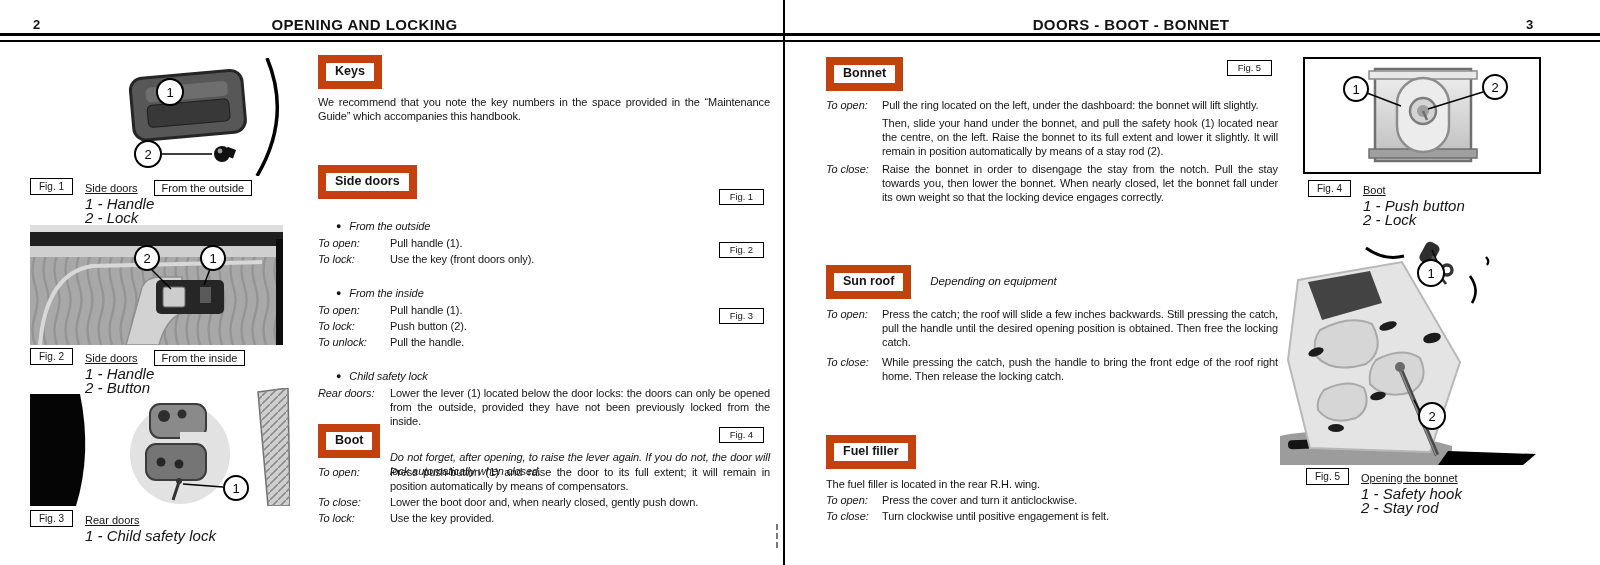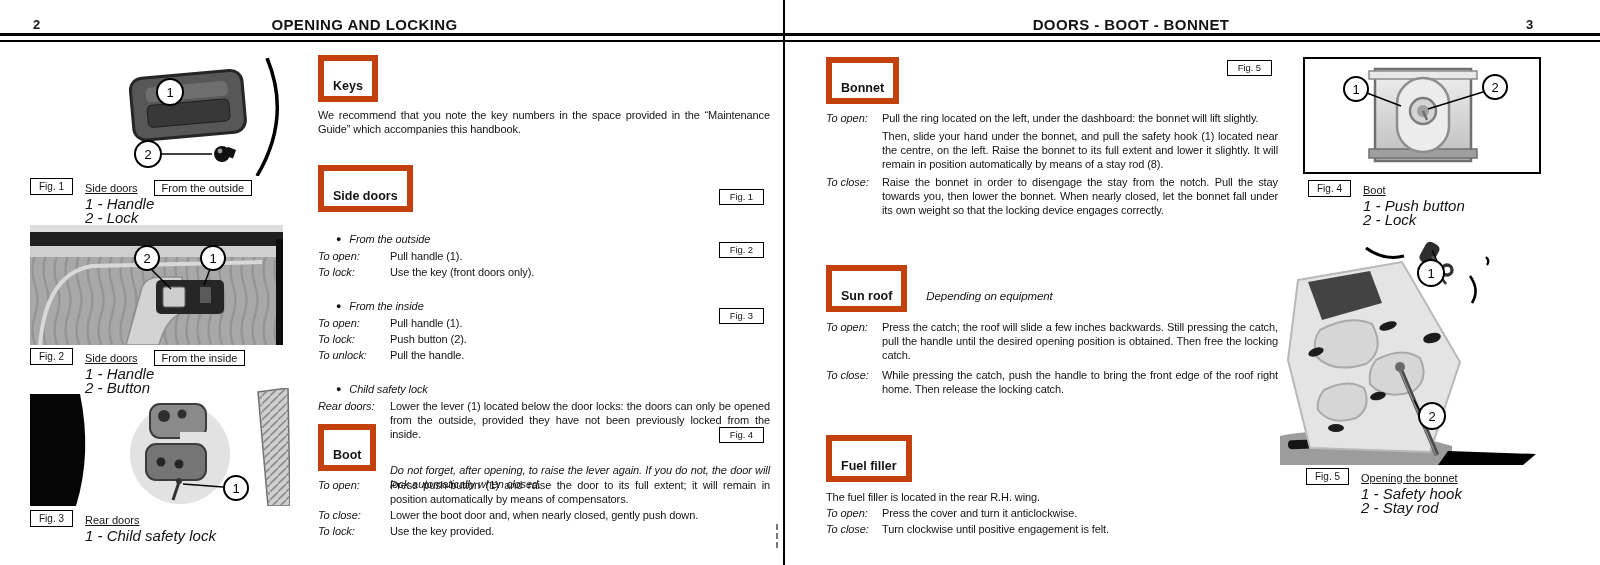--- a/index.html
+++ b/index.html
@@ -18,21 +18,21 @@
   #hdr-right{left:783px;width:696px;}
   #rule{position:absolute;left:0;top:33px;width:1600px;height:4px;border-top:3px solid #000;border-bottom:2px solid #000;}
   #divider{position:absolute;left:783px;top:0;width:2px;height:565px;background:#000;}
   #divider-tick{position:absolute;left:776px;top:524px;height:24px;width:0;border-left:2px dashed #777;}
 
   
   .tcol{position:absolute;width:452px;font-size:11px;line-height:14px;letter-spacing:-.1px;text-align:justify;}
   #left-col{left:318px;top:0;height:565px;}
   #right-col{left:826px;top:0;height:495px;}
   .block{position:absolute;left:0;right:0;}
-  .hbox{display:inline-block;border:6px solid #c2410c;padding:18px 9px 2px;font-size:12.5px;font-weight:bold;line-height:15px;letter-spacing:0;}
+  .hbox{display:inline-block;border:8px solid #c2410c;padding:1px 9px 2px;font-size:12.5px;font-weight:bold;line-height:15px;letter-spacing:0;}
   .figchip{position:absolute;right:6px;border:1.5px solid #000;padding:1px 10px;font-size:9.5px;line-height:12px;background:#fff;}
   .prow{display:grid;margin-top:2px;}
   .prow.l{grid-template-columns:72px 1fr;}
   .prow.r{grid-template-columns:56px 1fr;}
   .plabel{font-style:italic;}
   .bullet-line{padding-left:18px;font-style:italic;margin-top:20px;margin-bottom:3px;}
   .bullet-glyph{font-style:normal;font-size:9px;margin-right:8px;vertical-align:1px;}
   .indent-para{padding-left:72px;margin-top:22px;font-style:italic;}
   .subtitle{font-style:italic;margin-left:16px;font-size:11.5px;}
   .mt7{margin-top:7px;} .mt6{margin-top:6px;} .mt4{margin-top:4px;} .mt8{margin-top:8px;}
@@ -226,21 +226,21 @@
 
   <div class="block" style="top:57px;">
     <span class="hbox">Bonnet</span>
     <span class="figchip" style="top:3px;">Fig. 5</span>
     <div class="prow r mt7">
       <span class="plabel">To open:</span>
       <span>Pull the ring located on the left, under the dashboard: the bonnet will lift slightly.</span>
     </div>
     <div class="prow r mt4">
       <span></span>
-      <span>Then, slide your hand under the bonnet, and pull the safety hook (1) located near the centre, on the left.  Raise the bonnet to its full extent and lower it slightly.  It will remain in position automatically by means of a stay rod (8).</span>
+      <span>Then, slide your hand under the bonnet, and pull the safety hook (1) located near the centre, on the left.  Raise the bonnet to its full extent and lower it slightly.  It will remain in position automatically by means of a stay rod (2).</span>
     </div>
     <div class="prow r mt4">
       <span class="plabel">To close:</span>
       <span>Raise the bonnet in order to disengage the stay from the notch.  Pull the stay towards you, then lower the bonnet.  When nearly closed, let the bonnet fall under its own weight so that the locking device engages correctly.</span>
     </div>
   </div>
 
   <div class="block" style="top:265px;">
     <div>
       <span class="hbox">Sun roof</span>

